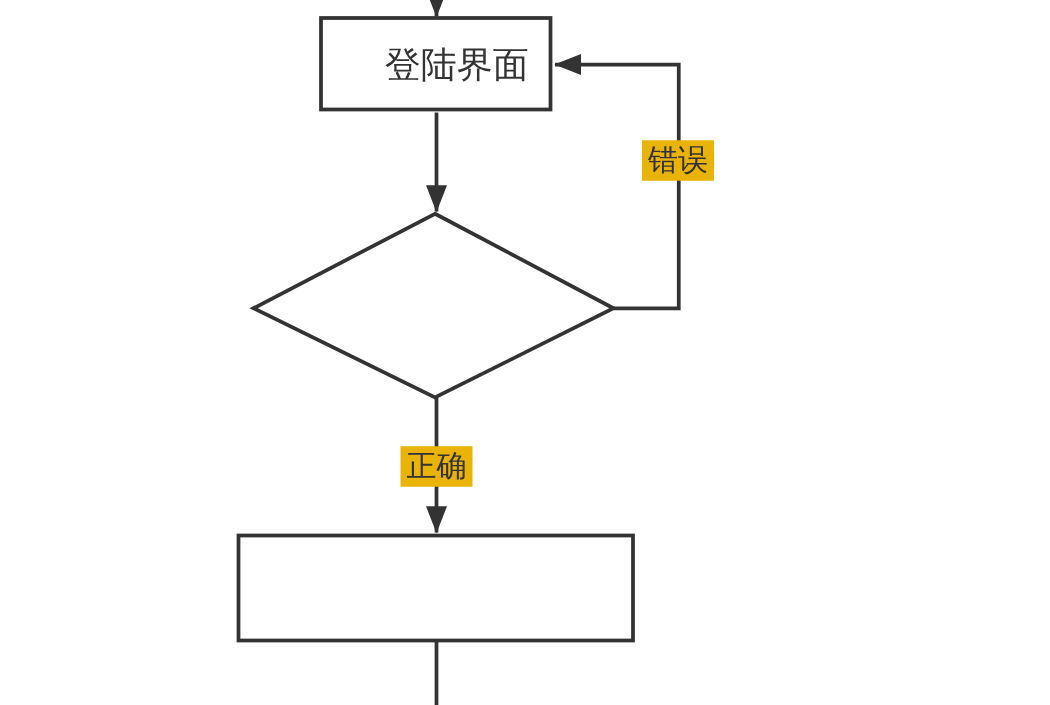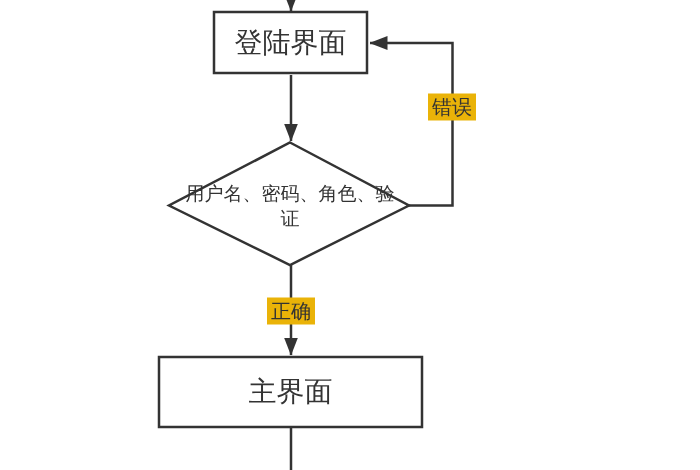--- a/index.html
+++ b/index.html
@@ -21,22 +21,23 @@
     top: 0;
     display: block;
   }
   .node-label {
     position: absolute;
     display: flex;
     align-items: center;
     justify-content: center;
     text-align: center;
     color: #333333;
-    font-size: 28px;
+    font-size: 24px;
     pointer-events: none;
+    padding-left: 14px;
   }
   #login-label   { left: 213px; top: 11px;  width: 155px; height: 63px; }
   #main-label    { left: 158px; top: 356px; width: 265px; height: 72px; }
   #decision-label {
     position: absolute;
     left: 179px; top: 181px; width: 222px;
     text-align: center;
     color: #333333;
     font-size: 19px;
     line-height: 25px;
@@ -79,21 +80,19 @@
 
     <line x1="291" y1="265" x2="291" y2="355" stroke="#333333" stroke-width="2.5" marker-end="url(#arrow)"></line>
 
     <rect x="159" y="357" width="263" height="70" fill="#ffffff" stroke="#333333" stroke-width="2.5"></rect>
 
     <line x1="291" y1="428" x2="291" y2="470" stroke="#333333" stroke-width="2.5"></line>
   </svg>
 
   <div class="node-label" id="login-label">登陆界面</div>
 
-  <div id="decision-label">用户名、密码、角色、验证</div>
 
-  <div class="node-label" id="main-label">主界面</div>
 
   <div class="edge-label" id="error-label">错误</div>
 
   <div class="edge-label" id="correct-label">正确</div>
 
 </div>
 
 </body></html>

